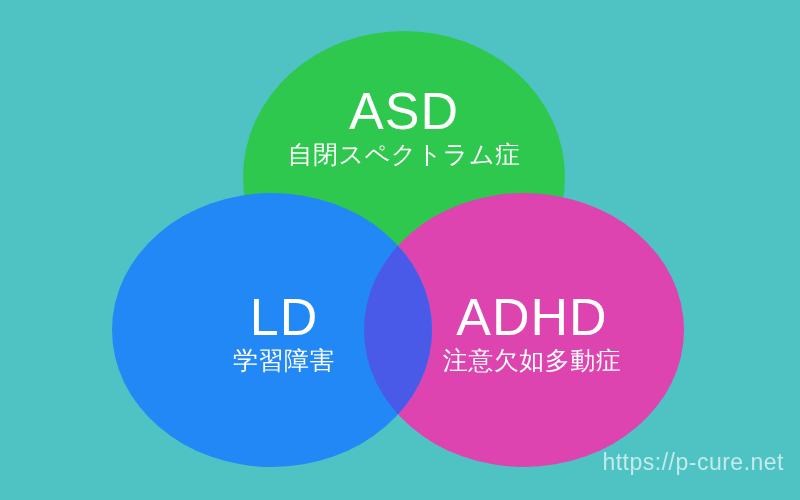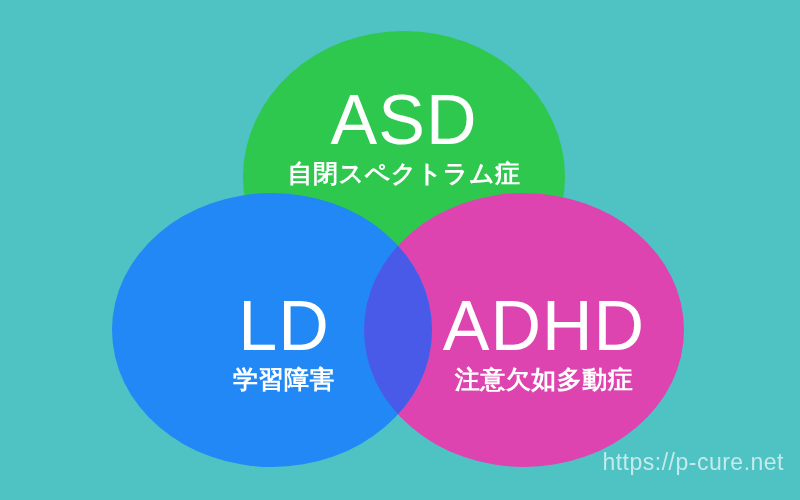--- a/index.html
+++ b/index.html
@@ -26,44 +26,44 @@
   }
   .label-group {
     position: absolute;
     text-align: center;
     color: #ffffff;
     line-height: 1.05;
     white-space: nowrap;
     user-select: none;
   }
   .label-abbr {
-    font-size: 70px;
+    font-size: 52px;
     font-weight: 400;
     letter-spacing: 1px;
     display: block;
   }
   .label-ja {
     font-size: 25px;
-    font-weight: 700;
+    font-weight: 400;
     letter-spacing: 0.5px;
     display: block;
     margin-top: 2px;
   }
   #label-asd {
     left: 244px;
     top: 84px;
     width: 320px;
   }
   #label-ld {
     left: 124px;
     top: 290px;
     width: 320px;
   }
   #label-adhd {
-    left: 384px;
+    left: 372px;
     top: 290px;
     width: 320px;
   }
   #label-center {
     left: 250px;
     top: 228px;
     width: 300px;
   }
   #label-center .center-text {
     font-size: 40px;

